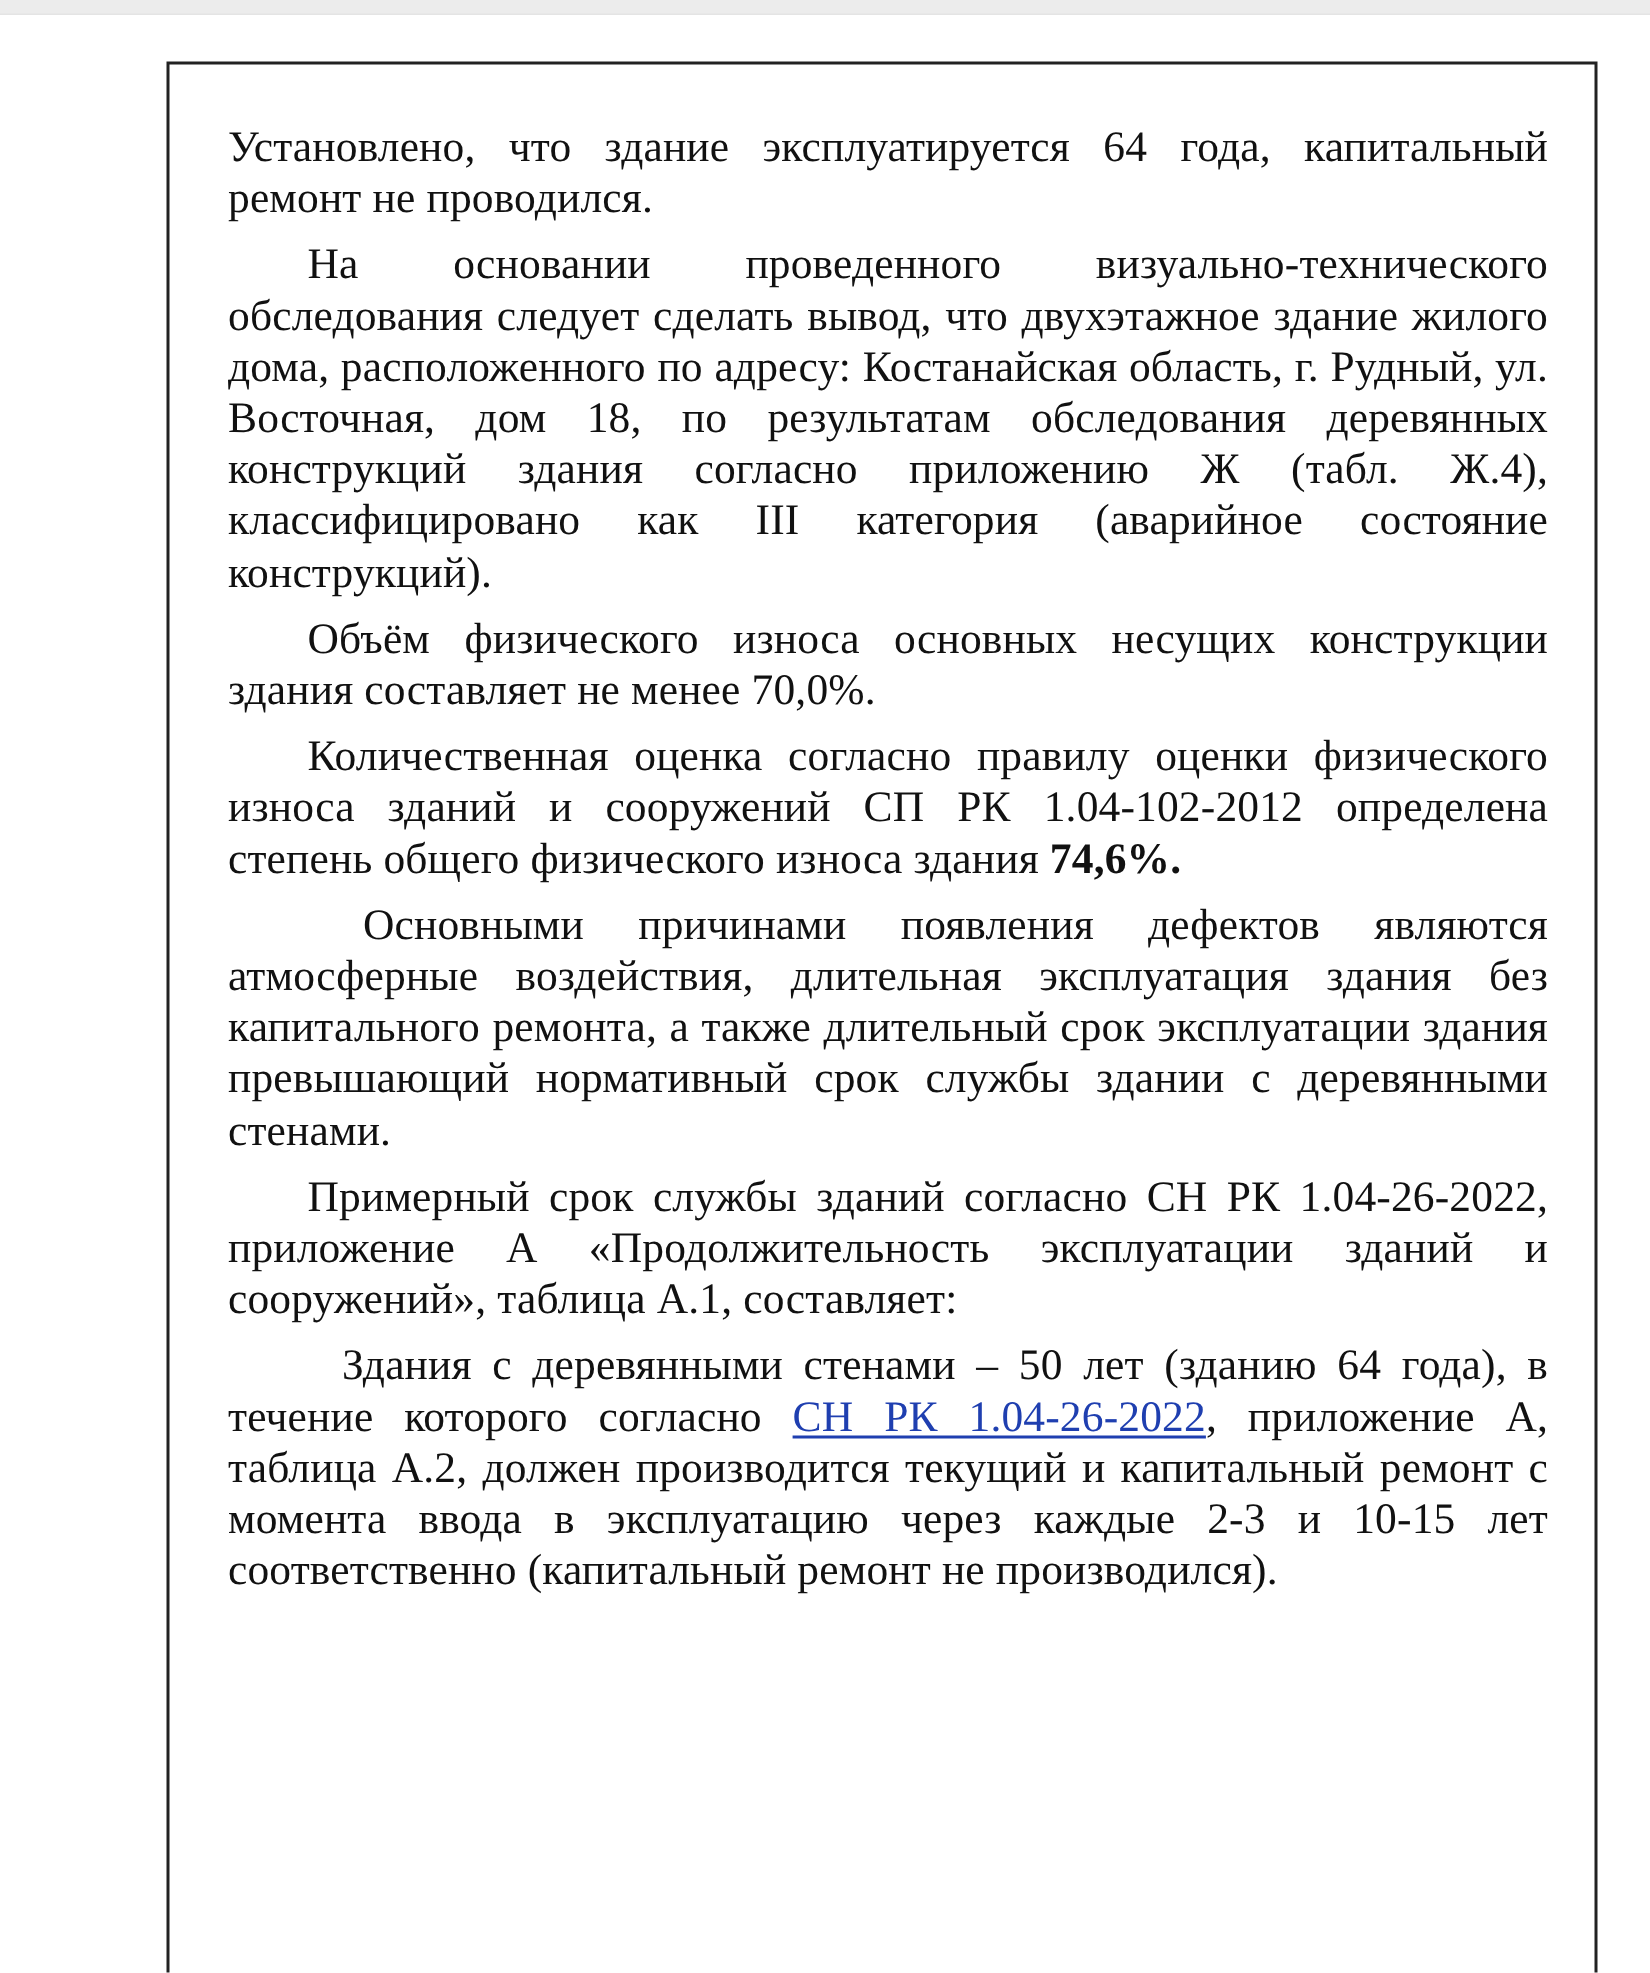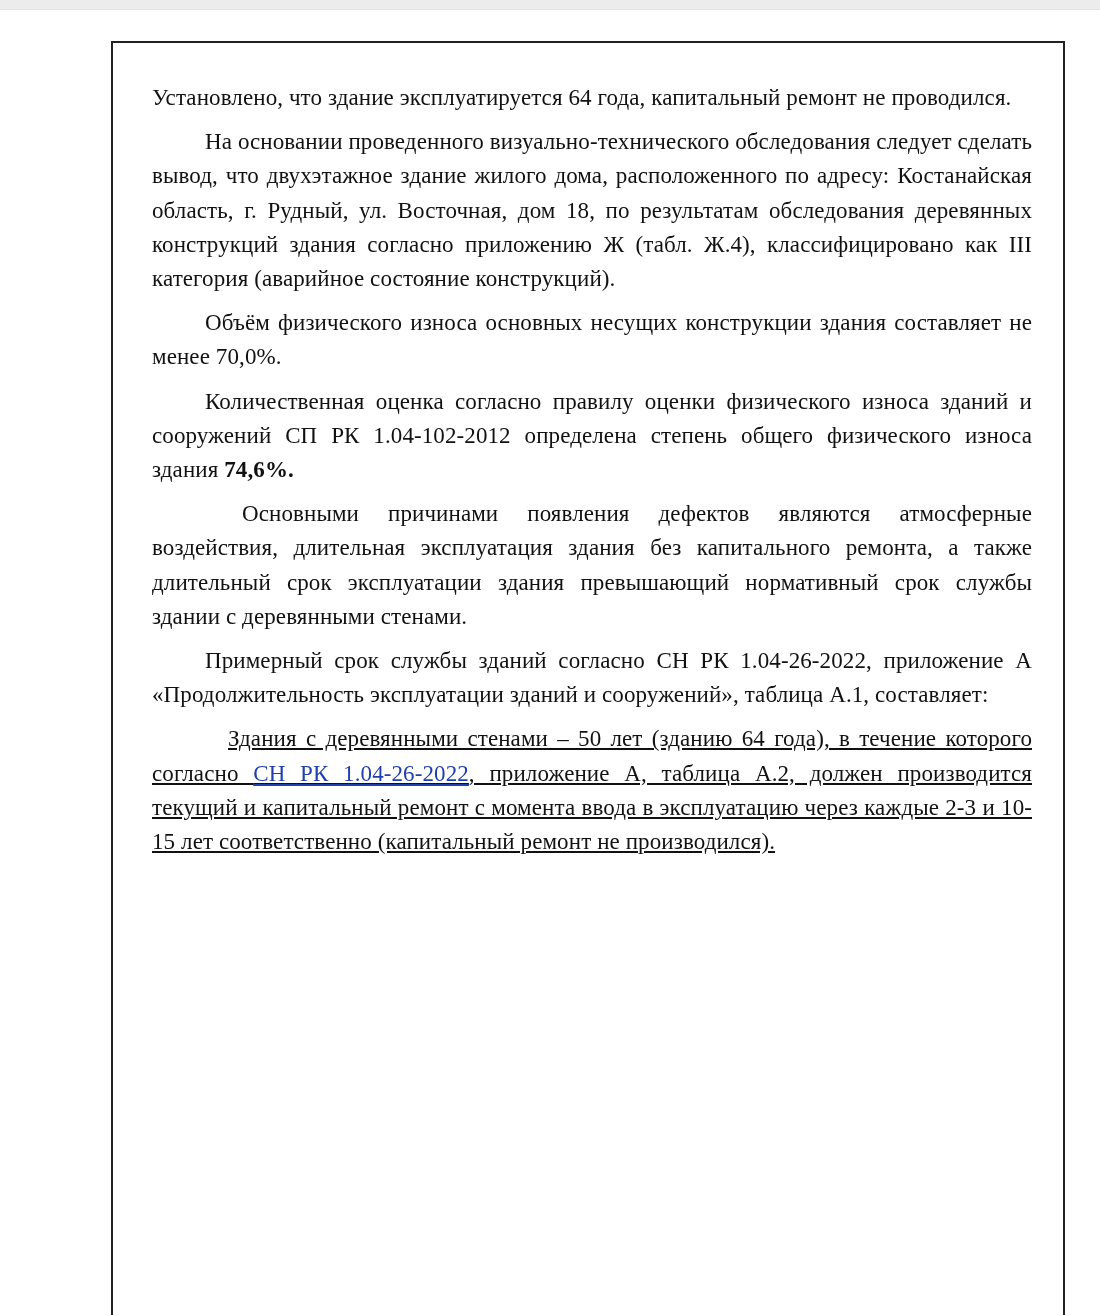--- a/index.html
+++ b/index.html
@@ -34,29 +34,29 @@
       background: #ffffff;
     }
     .content {
       position: absolute;
       left: 152px;
       top: 81px;
       width: 880px;
     }
     .para {
       margin: 0 0 10px 0;
-      font-size: 23px;
+      font-size: 29px;
       line-height: 34.2px;
       text-align: justify;
       text-align-last: left;
       letter-spacing: 0.1px;
     }
     .para.ind-53 { text-indent: 53px; }
     .para.ind-90 { text-indent: 90px; }
-    .para.ind-75 { text-indent: 76px; text-decoration: underline; }
+    .para.ind-75 { text-indent: 76px; }
     .para.ind-60 { text-indent: 60px; }
     .u { text-underline-offset: 3px; }
     .b { font-weight: bold; }
     a.link {
       color: #1f3fb0;
       text-decoration: underline;
       text-underline-offset: 3px;
     }
   </style>
 </head>

